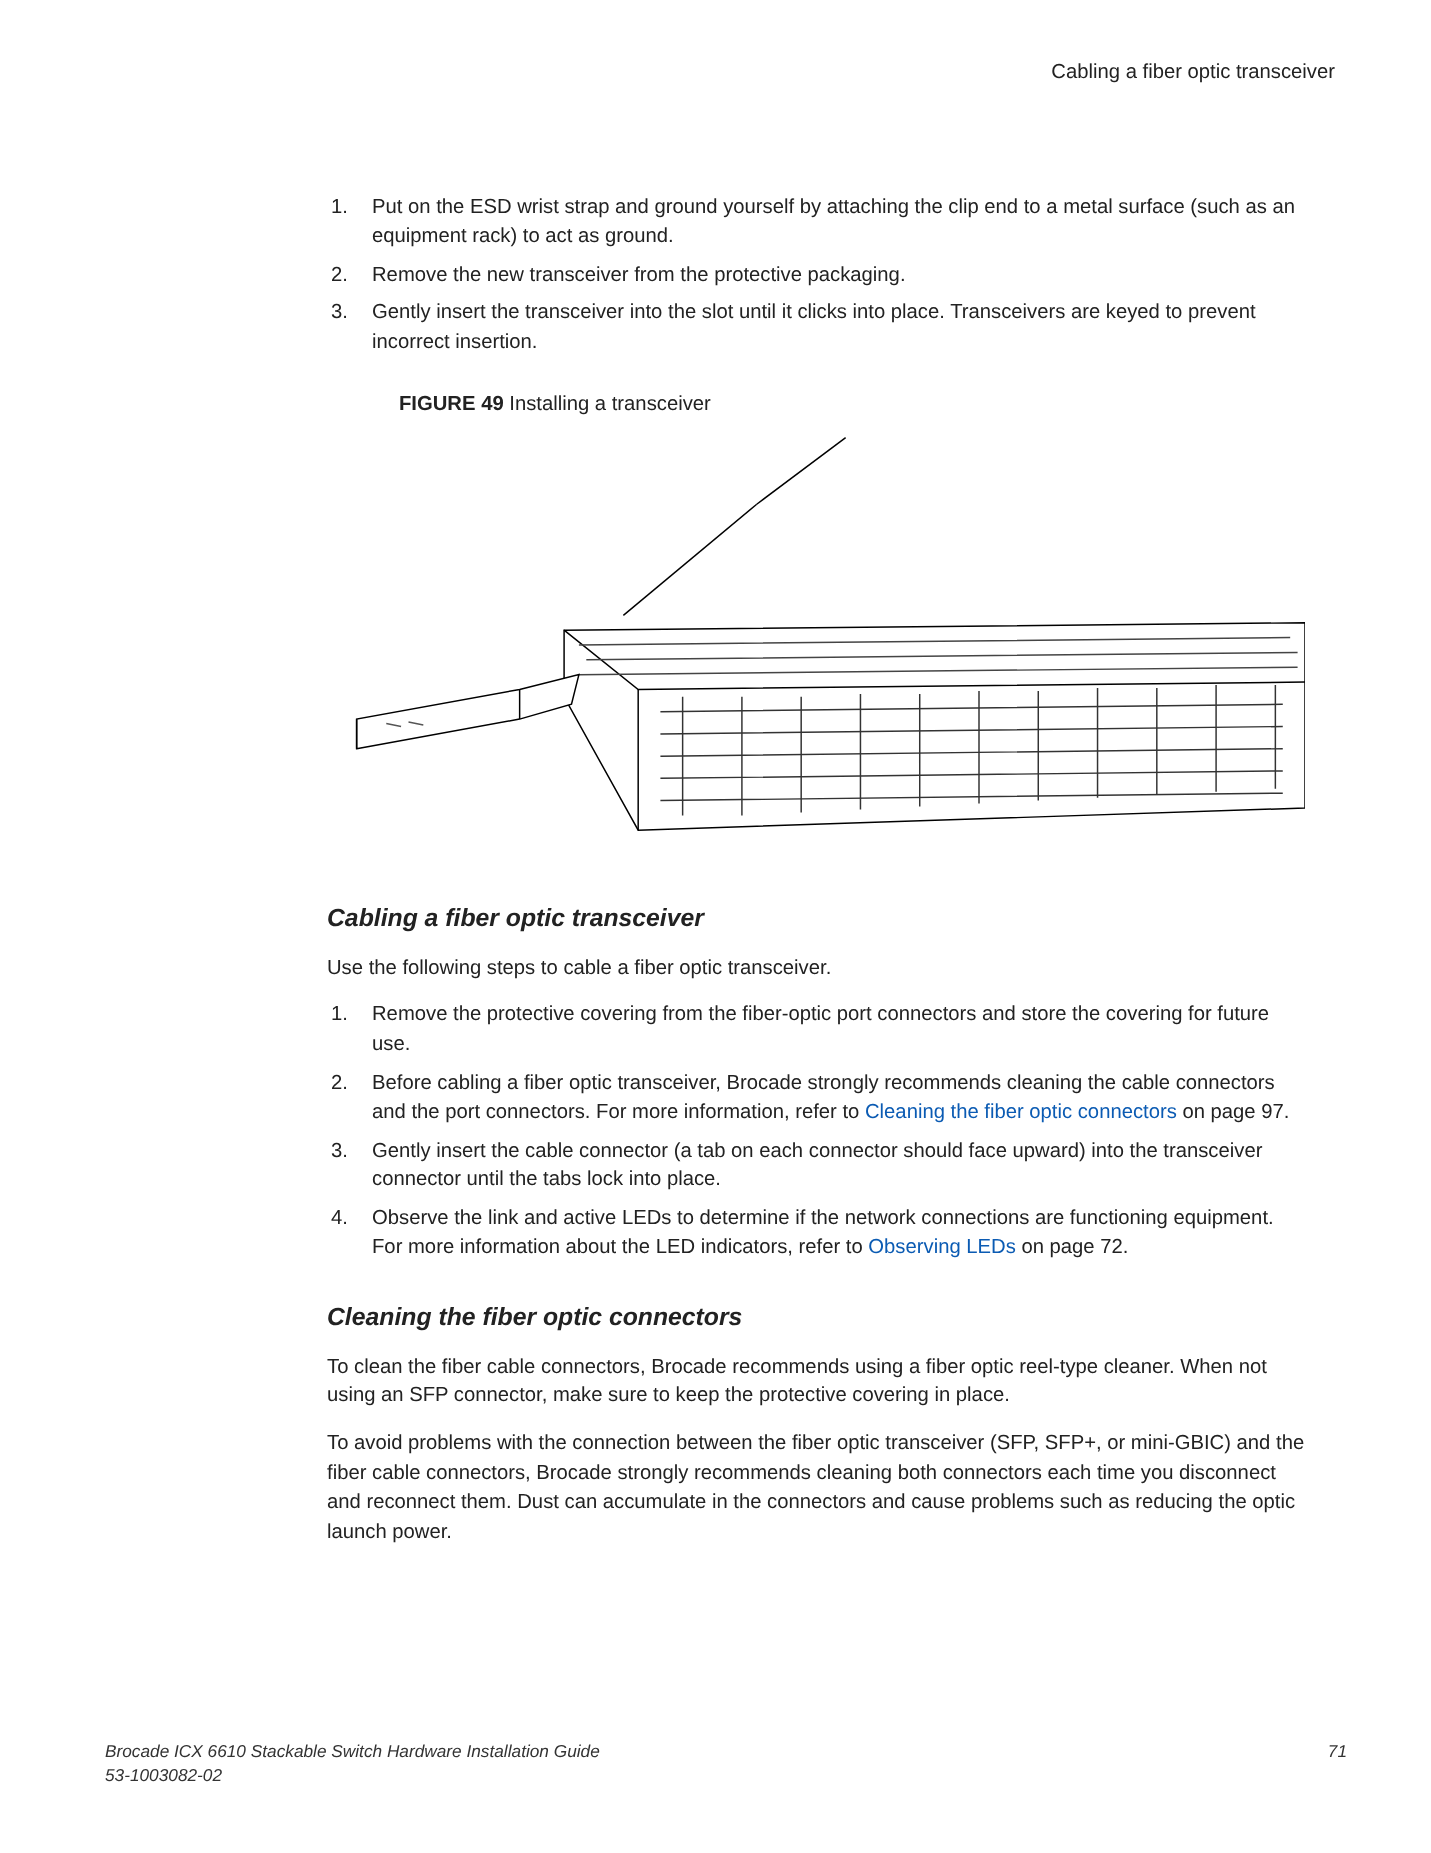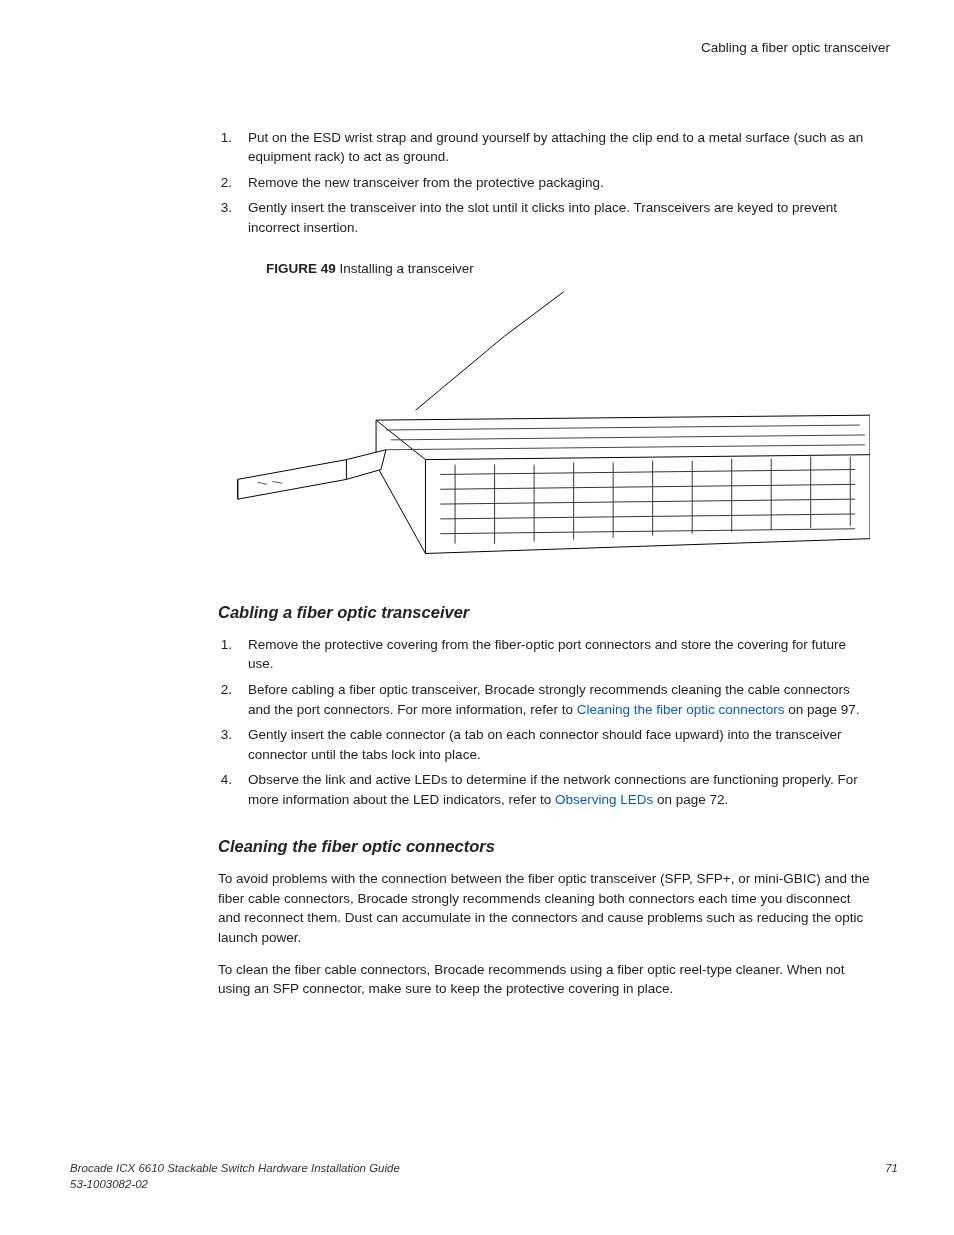--- a/index.html
+++ b/index.html
@@ -125,43 +125,44 @@
         <path d="M20 215 L20 195"></path>
         <path d="M130 195 L130 175"></path>
         <path d="M40 198 L50 200 M55 197 L65 199" stroke="#555"></path>
         <path d="M290 50 L200 125" stroke="#000"></path>
         <path d="M290 50 L350 5" stroke="#000"></path>
       </g>
     </svg>
   </div>
 
   <h4 class="italic-head">Cabling a fiber optic transceiver</h4>
+  <p class="body-p">Use the following steps to cable a fiber optic transceiver.</p>
 
   <ol class="steps">
     <li>
       <span class="num">1.</span>
       <span>Remove the protective covering from the fiber-optic port connectors and store the covering for future use.</span>
     </li>
     <li>
       <span class="num">2.</span>
       <span><span>Before cabling a fiber optic transceiver, Brocade strongly recommends cleaning the cable connectors and the port connectors. For more information, refer to </span><a class="link">Cleaning the fiber optic connectors</a><span> on page 97.</span></span>
     </li>
     <li>
       <span class="num">3.</span>
       <span>Gently insert the cable connector (a tab on each connector should face upward) into the transceiver connector until the tabs lock into place.</span>
     </li>
     <li>
       <span class="num">4.</span>
-      <span><span>Observe the link and active LEDs to determine if the network connections are functioning properly. For more information about the LED indicators, refer to </span><a class="link">Observing LEDs</a><span> on page 72.</span></span>
+      <span><span>Observe the link and active LEDs to determine if the network connections are functioning equipment. For more information about the LED indicators, refer to </span><a class="link">Observing LEDs</a><span> on page 72.</span></span>
     </li>
   </ol>
 
   <h4 class="italic-head">Cleaning the fiber optic connectors</h4>
+  <p class="body-p">To clean the fiber cable connectors, Brocade recommends using a fiber optic reel-type cleaner. When not using an SFP connector, make sure to keep the protective covering in place.</p>
   <p class="body-p">To avoid problems with the connection between the fiber optic transceiver (SFP, SFP+, or mini-GBIC) and the fiber cable connectors, Brocade strongly recommends cleaning both connectors each time you disconnect and reconnect them. Dust can accumulate in the connectors and cause problems such as reducing the optic launch power.</p>
-  <p class="body-p">To clean the fiber cable connectors, Brocade recommends using a fiber optic reel-type cleaner. When not using an SFP connector, make sure to keep the protective covering in place.</p>
 
 </div>
 
 <div class="footer">
   <div>
     <div>Brocade ICX 6610 Stackable Switch Hardware Installation Guide</div>
     <div>53-1003082-02</div>
   </div>
   <div class="pageno">71</div>
 </div>

